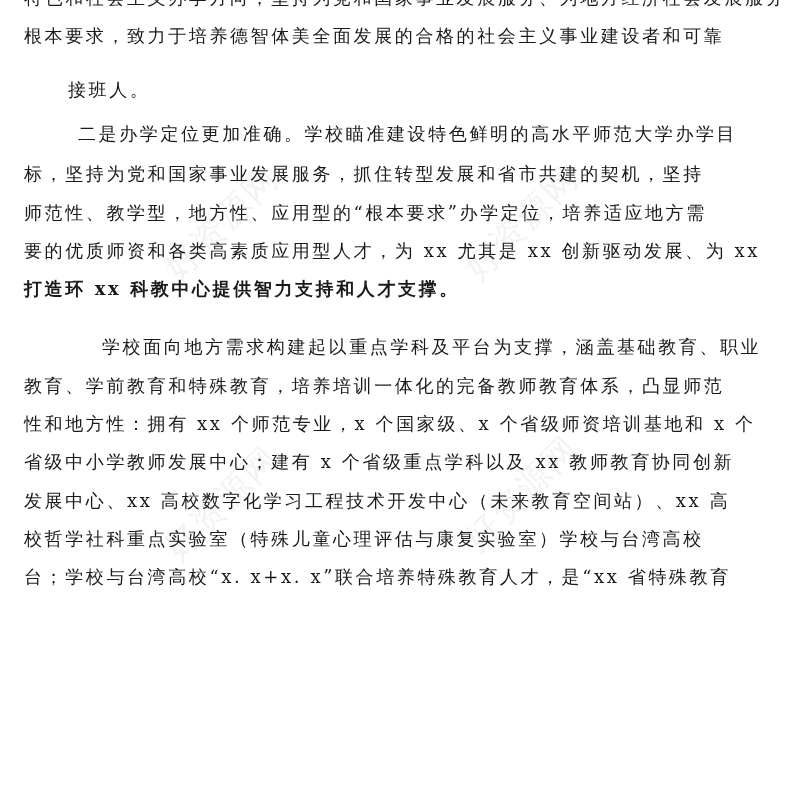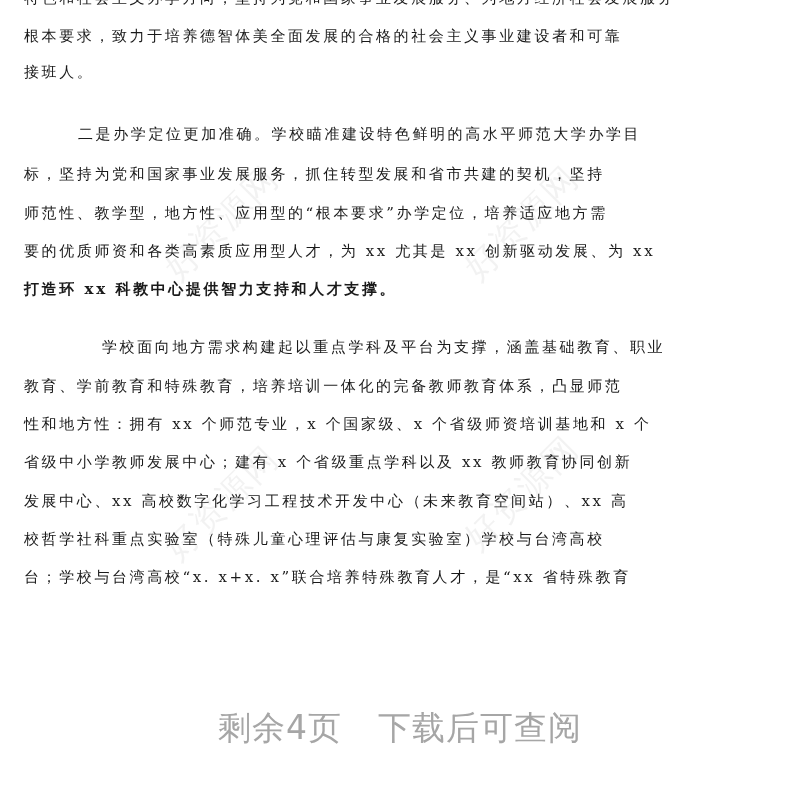--- a/index.html
+++ b/index.html
@@ -4,21 +4,21 @@
 <style>
   html, body { margin: 0; padding: 0; }
   body {
     width: 800px; height: 806px; background: #ffffff; position: relative; overflow: hidden;
     font-family: "DejaVu Serif", "Liberation Serif", serif;
     color: #1a1a1a;
   }
   .page { position: absolute; left: 0; top: 0; width: 800px; height: 806px; }
   .line {
     position: absolute; left: 24px; width: 716px;
-    font-size: 15px; line-height: 28px; white-space: nowrap;
+    font-size: 18px; line-height: 28px; white-space: nowrap;
     letter-spacing: 2.6px;
   }
   .line.indent { left: 78px; width: 674px; }
   .line.cut { top: -16px; color: #1a1a1a; }
   .watermark {
     position: absolute; font-family: "DejaVu Sans", sans-serif;
     font-size: 34px; color: rgba(0,0,0,0.05); transform: rotate(-45deg);
     white-space: nowrap; pointer-events: none; letter-spacing: 2px;
   }
   .footer-notice {
@@ -36,37 +36,34 @@
 
   <div class="watermark" style="left:150px; top:200px;">好资源网</div>
   <div class="watermark" style="left:450px; top:200px;">好资源网</div>
   <div class="watermark" style="left:150px; top:480px;">好资源网</div>
   <div class="watermark" style="left:450px; top:470px;">好资源网</div>
 
   <div class="line cut">特色和社会主义办学方向，坚持为党和国家事业发展服务、为地方经济社会发展服务</div>
 
   <div>
     <div class="line" style="top:22px;">根本要求，致力于培养德智体美全面发展的合格的社会主义事业建设者和可靠</div>
-    <div class="line" style="top:58px;">接班人。</div>
+    <div class="line" style="top:76px;margin-left:44px;">接班人。</div>
   </div>
 
   <div>
     <div class="line indent" style="top:120px;">二是办学定位更加准确。学校瞄准建设特色鲜明的高水平师范大学办学目</div>
     <div class="line" style="top:160px;">标，坚持为党和国家事业发展服务，抓住转型发展和省市共建的契机，坚持</div>
     <div class="line" style="top:199px;">师范性、教学型，地方性、应用型的“根本要求”办学定位，培养适应地方需</div>
     <div class="line" style="top:237px;">要的优质师资和各类高素质应用型人才，为 xx 尤其是 xx 创新驱动发展、为 xx</div>
     <div class="line" style="top:275px;font-weight:bold;">打造环 xx 科教中心提供智力支持和人才支撑。</div>
   </div>
 
   <div>
     <div class="line indent" style="top:333px;margin-left:24px;">学校面向地方需求构建起以重点学科及平台为支撑，涵盖基础教育、职业</div>
     <div class="line" style="top:372px;">教育、学前教育和特殊教育，培养培训一体化的完备教师教育体系，凸显师范</div>
     <div class="line" style="top:410px;">性和地方性：拥有 xx 个师范专业，x 个国家级、x 个省级师资培训基地和 x 个</div>
     <div class="line" style="top:448px;">省级中小学教师发展中心；建有 x 个省级重点学科以及 xx 教师教育协同创新</div>
     <div class="line" style="top:487px;">发展中心、xx 高校数字化学习工程技术开发中心（未来教育空间站）、xx 高</div>
     <div class="line" style="top:525px;">校哲学社科重点实验室（特殊儿童心理评估与康复实验室）学校与台湾高校</div>
     <div class="line" style="top:563px;">台；学校与台湾高校“x. x+x. x”联合培养特殊教育人才，是“xx 省特殊教育</div>
   </div>
 
-  <div class="footer-notice">
-    <span>剩余4页</span><span class="gap"></span><span>下载后可查阅</span>
-  </div>
 </div>
 
 </body></html>

